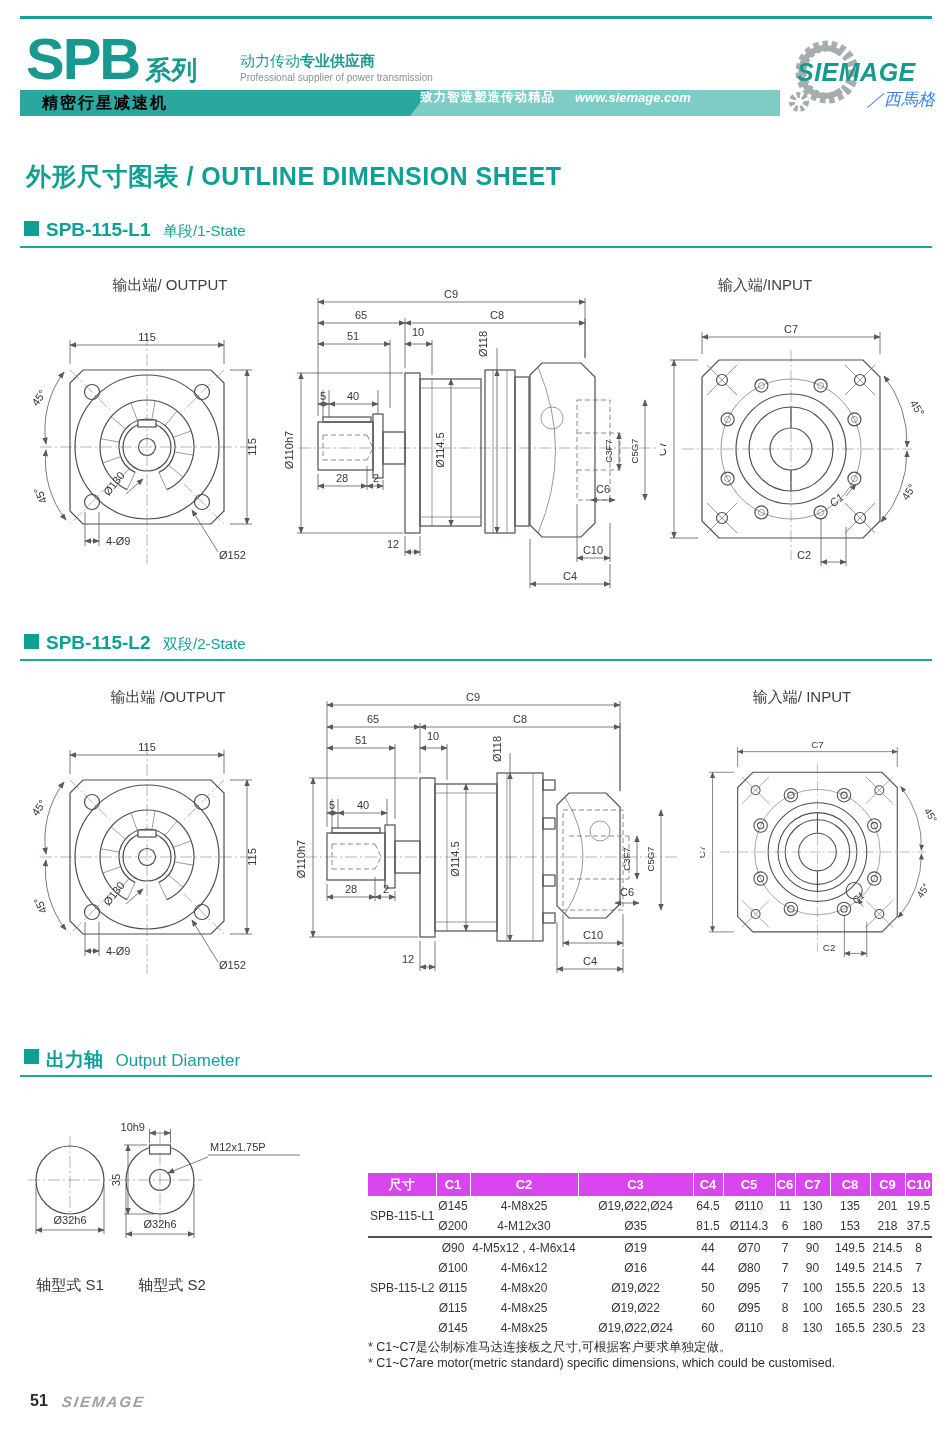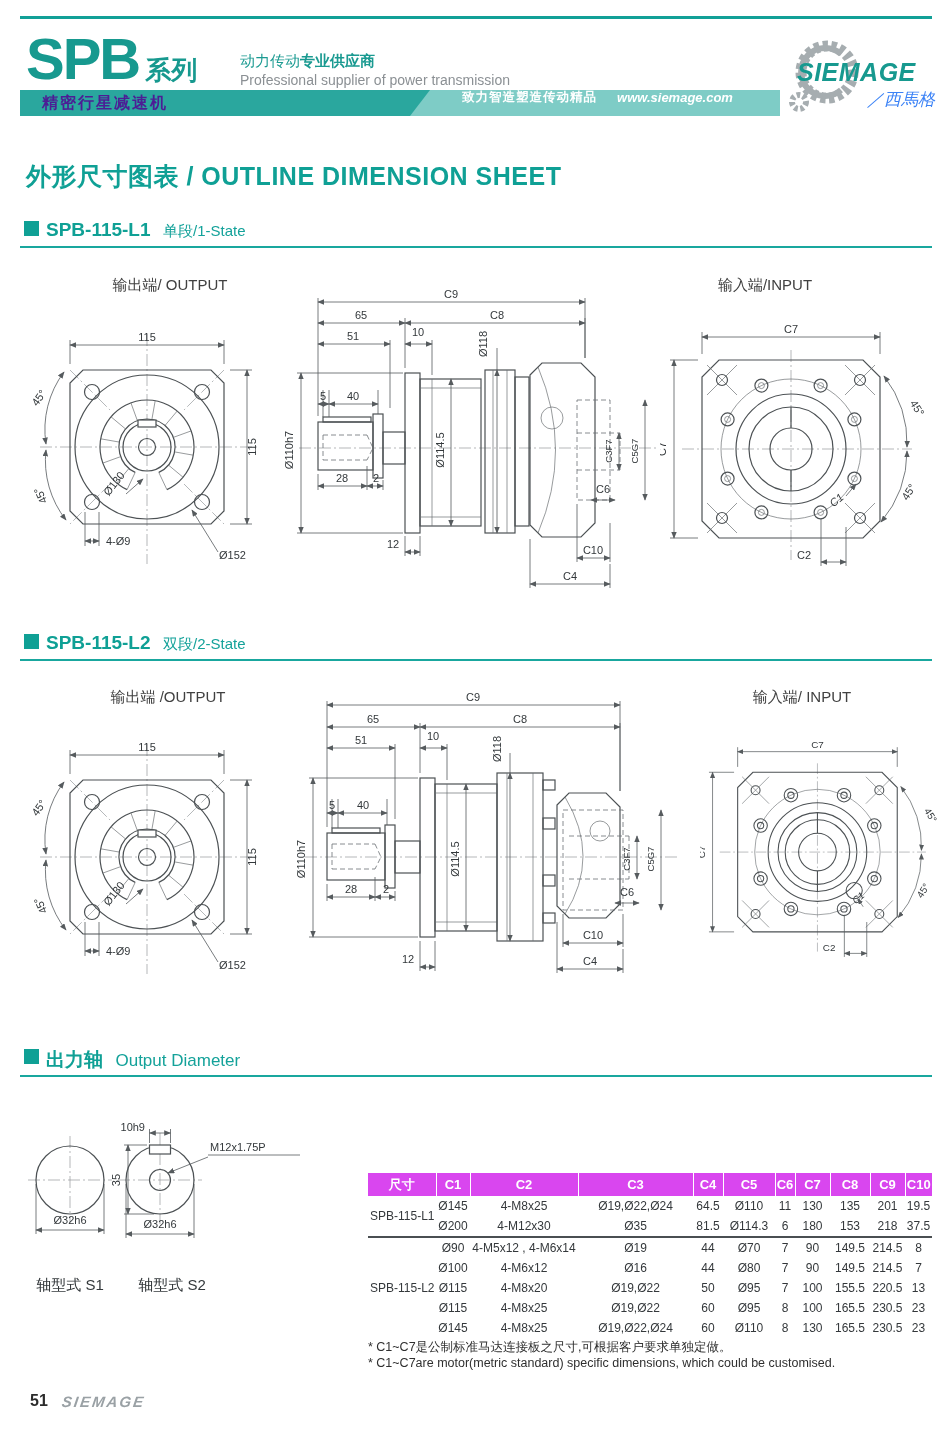--- a/index.html
+++ b/index.html
@@ -5,26 +5,26 @@
   html,body{margin:0;padding:0;background:#fff}
   body{width:950px;height:1441px;position:relative;overflow:hidden;
        font-family:"Liberation Sans","DejaVu Sans",sans-serif;color:#333}
   .abs{position:absolute}
   
   .toprule{left:20px;top:16px;width:912px;height:3px;background:#12a097}
   .spb{left:26px;top:30px;font-size:58px;font-weight:800;color:#17998f;letter-spacing:-2px;line-height:1}
   .spb-suf{font-size:26px;font-weight:700;letter-spacing:0;margin-left:6px}
   .tag-cn{left:240px;top:52px;font-size:15px;color:#1a9a91}
   .tag-cn b{font-weight:700}
-  .tag-en{left:240px;top:72px;font-size:14px;color:#8b9094}
+  .tag-en{left:240px;top:72px;font-size:10px;color:#8b9094}
   .band-light{left:20px;top:90px;width:760px;height:26px;background:#7eccc6}
   .band-dark{left:20px;top:90px;width:410px;height:26px;background:#2aa79e;
              clip-path:polygon(0 0,100% 0,calc(100% - 20px) 100%,0 100%);
-             color:#4c1d95;font-size:16px;font-weight:700;letter-spacing:2px;line-height:26px;padding-left:22px;box-sizing:border-box}
-  .band-right{left:420px;top:90px;width:355px;height:14px;color:#fff;display:flex;justify-content:center;gap:20px;align-items:center}
+             color:#000000;font-size:16px;font-weight:700;letter-spacing:2px;line-height:26px;padding-left:22px;box-sizing:border-box}
+  .band-right{left:420px;top:90px;width:355px;height:14px;color:#fff;display:flex;justify-content:flex-start;gap:20px;align-items:center}
   .band-right .cn{font-size:12.5px;font-weight:700;letter-spacing:1px}
   .band-right .url{font-size:13px;font-weight:700;font-style:italic}
   .logo{left:775px;top:28px;width:170px;height:88px}
   .logo-name{position:absolute;left:22px;top:30px;font-size:25px;font-weight:800;font-style:italic;color:#17998f;letter-spacing:.5px}
   .logo-cn{position:absolute;left:92px;top:60px;font-size:17px;color:#3b82f6;font-style:italic}
   
   .page-title{left:26px;top:160px;font-size:25px;font-weight:800;color:#0fa095;letter-spacing:.5px}
   .sec-sq{width:15px;height:15px;background:#0fa095}
   .sec-title{font-size:19px;font-weight:800;color:#0fa095}
   .sec-sub{font-size:15px;color:#14a29a;font-weight:400;margin-left:8px}

